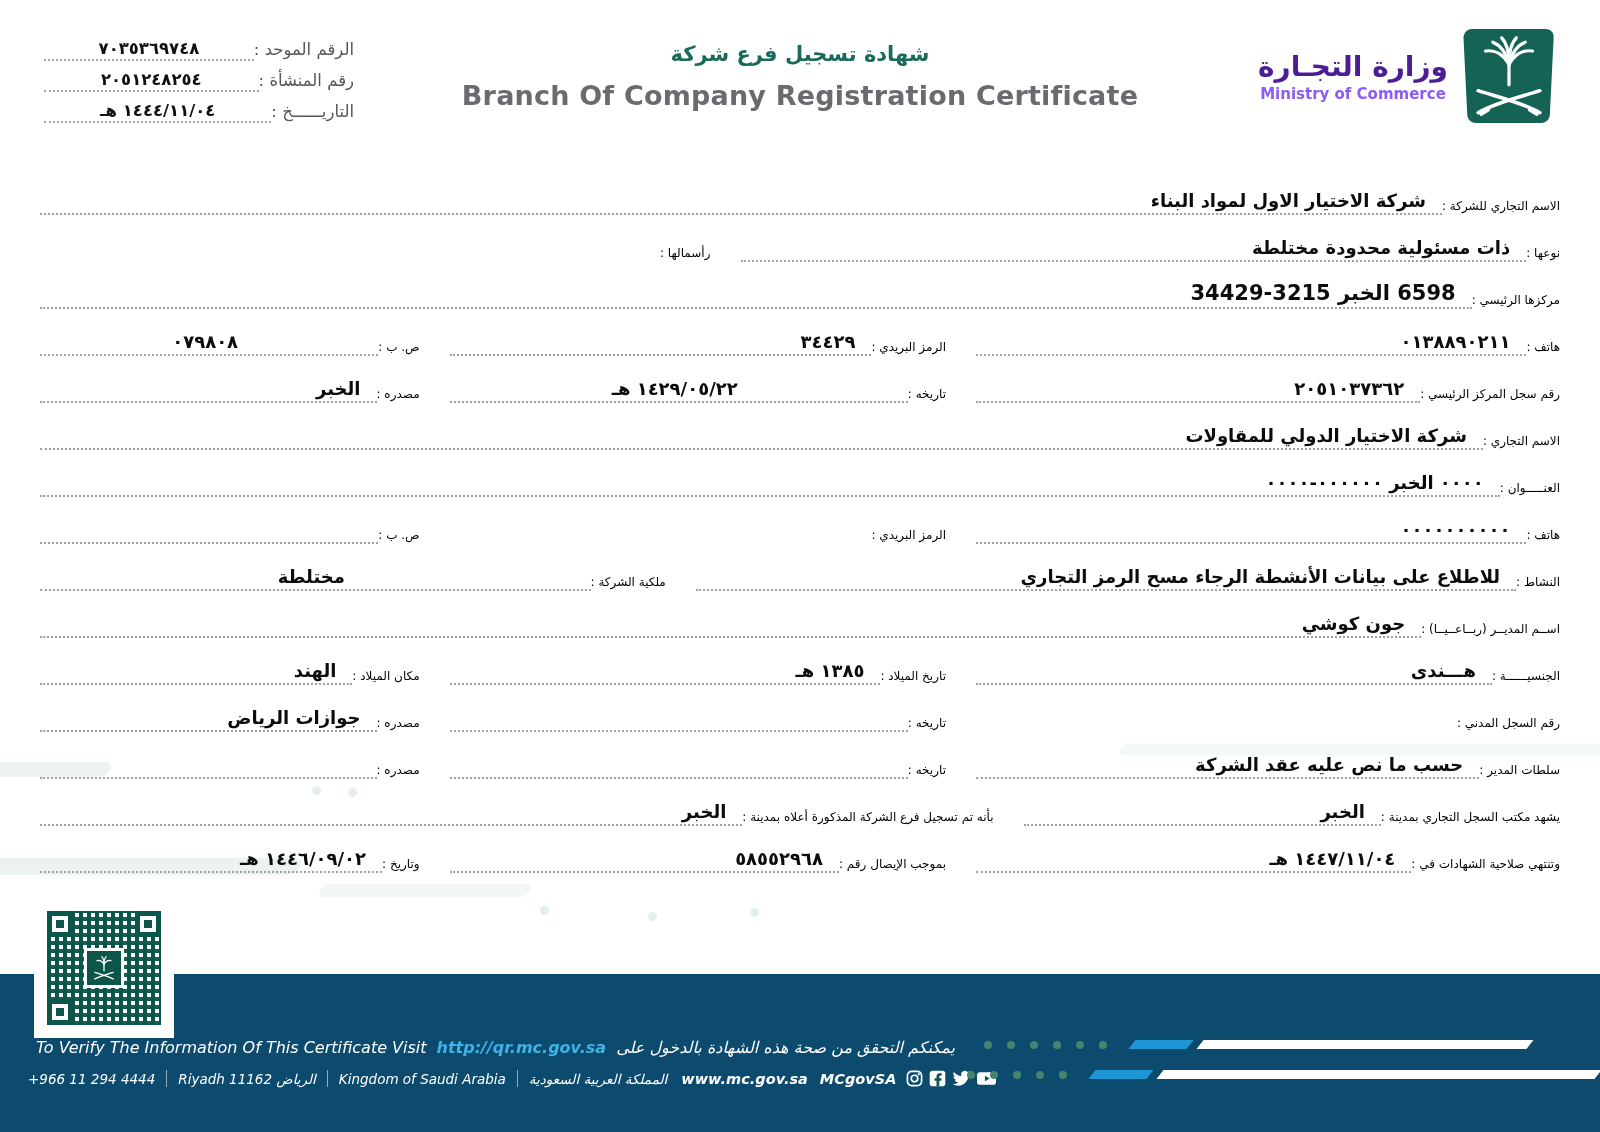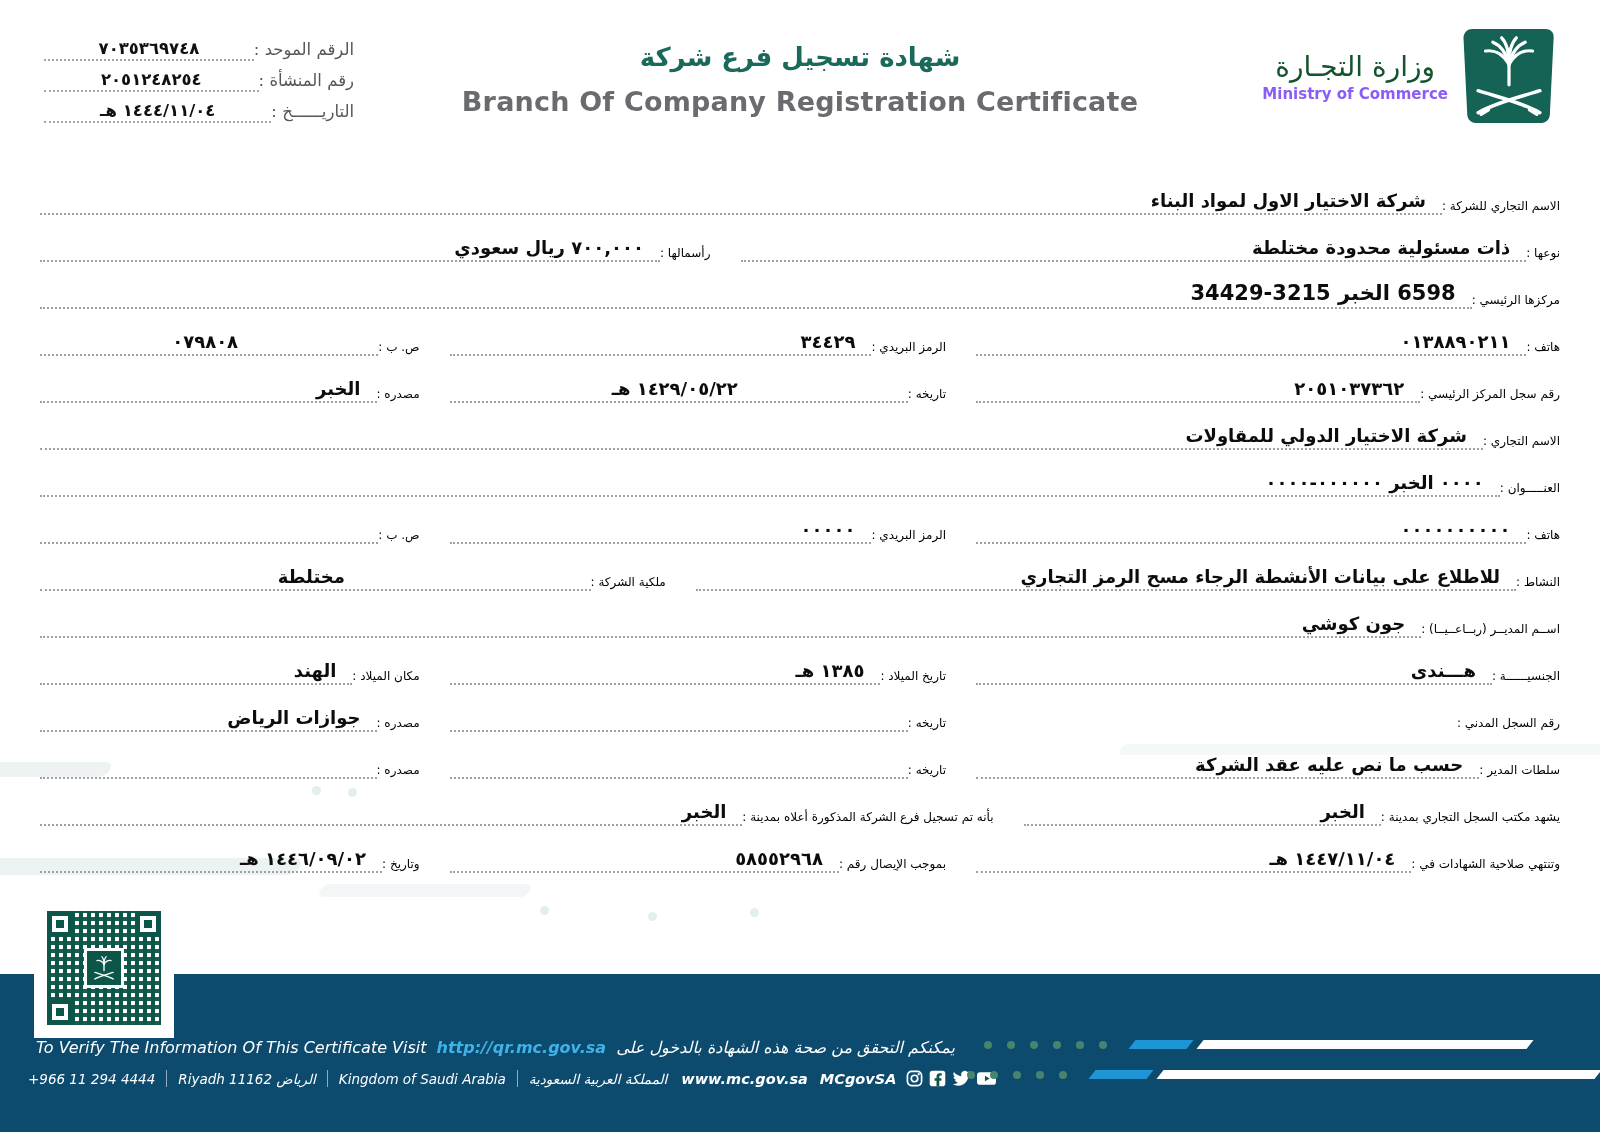--- a/index.html
+++ b/index.html
@@ -17,26 +17,26 @@
   .faint-dot { position:absolute; width:9px; height:9px; border-radius:50%; background:#e3efec; }
 
   
   .header-left { position:absolute; left:44px; top:30px; width:310px; direction:rtl; }
   .href-field { display:flex; align-items:flex-end; height:31px; }
   .href-label { color:#55565a; font-size:16.5px; white-space:nowrap; padding-bottom:2px; }
   .href-leader { flex:1; border-bottom:2px dotted #a3a6a8; display:flex; justify-content:center; align-items:flex-end;margin-top:36px; }
   .href-value { font-weight:bold; color:#101010; font-size:16.5px; white-space:nowrap; transform:translateY(-1px); }
 
   .header-center { position:absolute; left:0; right:0; top:42px; text-align:center; }
-  .title-ar { color:#1a6a5c; font-size:26px; font-weight:bold; direction:rtl; }
+  .title-ar { color:#1a6a5c; font-size:21px; font-weight:bold; direction:rtl; }
   .title-en { color:#6a6b6e; font-size:27px; font-weight:bold; margin-top:14px; letter-spacing:0.2px; }
 
   .header-right { position:absolute; right:44px; top:26px; display:flex; align-items:center; gap:14px; }
   .ministry-text { text-align:center; }
-  .ministry-ar { color:#14532d; font-size:28px; font-weight:normal; direction:rtl; }
+  .ministry-ar { color:#4c1d95; font-size:28px; font-weight:bold; direction:rtl; }
   .ministry-en { color:#41565022; } 
   .ministry-en { color:#8b5cf6; font-size:15px; font-weight:bold; margin-top:2px; }
   .emblem { width:94px; height:100px; }
 
   
   .certificate-body { position:absolute; left:40px; right:40px; top:168px; direction:rtl; }
   .row { display:flex; height:47px; gap:30px; }
   .field { display:flex; align-items:flex-end; min-width:0; }
   .flabel { color:#000000; font-size:12px; white-space:nowrap; padding-bottom:2px; }
   .leader { flex:1; min-width:0; border-bottom:2px dotted #9da1a4; display:flex; align-items:flex-end; }
@@ -149,23 +149,20 @@
       </div>
       <div class="row">
         <div class="field" style="flex: 55 1 0px;">
           <span class="flabel">نوعها :</span>
           <span class="leader">
             <span class="fvalue">ذات مسئولية محدودة مختلطة</span>
           </span>
         </div>
         <div class="field" style="flex: 45 1 0px;">
           <span class="flabel">رأسمالها :</span>
-          <span class="leader">
-            <span class="fvalue">٧٠٠,٠٠٠ ريال سعودي</span>
-          </span>
         </div>
       </div>
       <div class="row">
         <div class="field" style="flex: 100 1 0px;">
           <span class="flabel">مركزها الرئيسي :</span>
           <span class="leader">
             <span class="fvalue latin">6598  الخبر  3215-34429</span>
           </span>
         </div>
       </div>
@@ -227,23 +224,20 @@
       </div>
       <div class="row">
         <div class="field" style="flex: 40 1 0px;">
           <span class="flabel">هاتف :</span>
           <span class="leader">
             <span class="fvalue">٠٠٠٠٠٠٠٠٠٠</span>
           </span>
         </div>
         <div class="field" style="flex: 34 1 0px;">
           <span class="flabel">الرمز البريدي :</span>
-          <span class="leader">
-            <span class="fvalue">٠٠٠٠٠</span>
-          </span>
         </div>
         <div class="field" style="flex: 26 1 0px;">
           <span class="flabel">ص. ب :</span>
           <span class="leader">
             <span class="fvalue"></span>
           </span>
         </div>
       </div>
       <div class="row">
         <div class="field" style="flex: 58 1 0px;">

